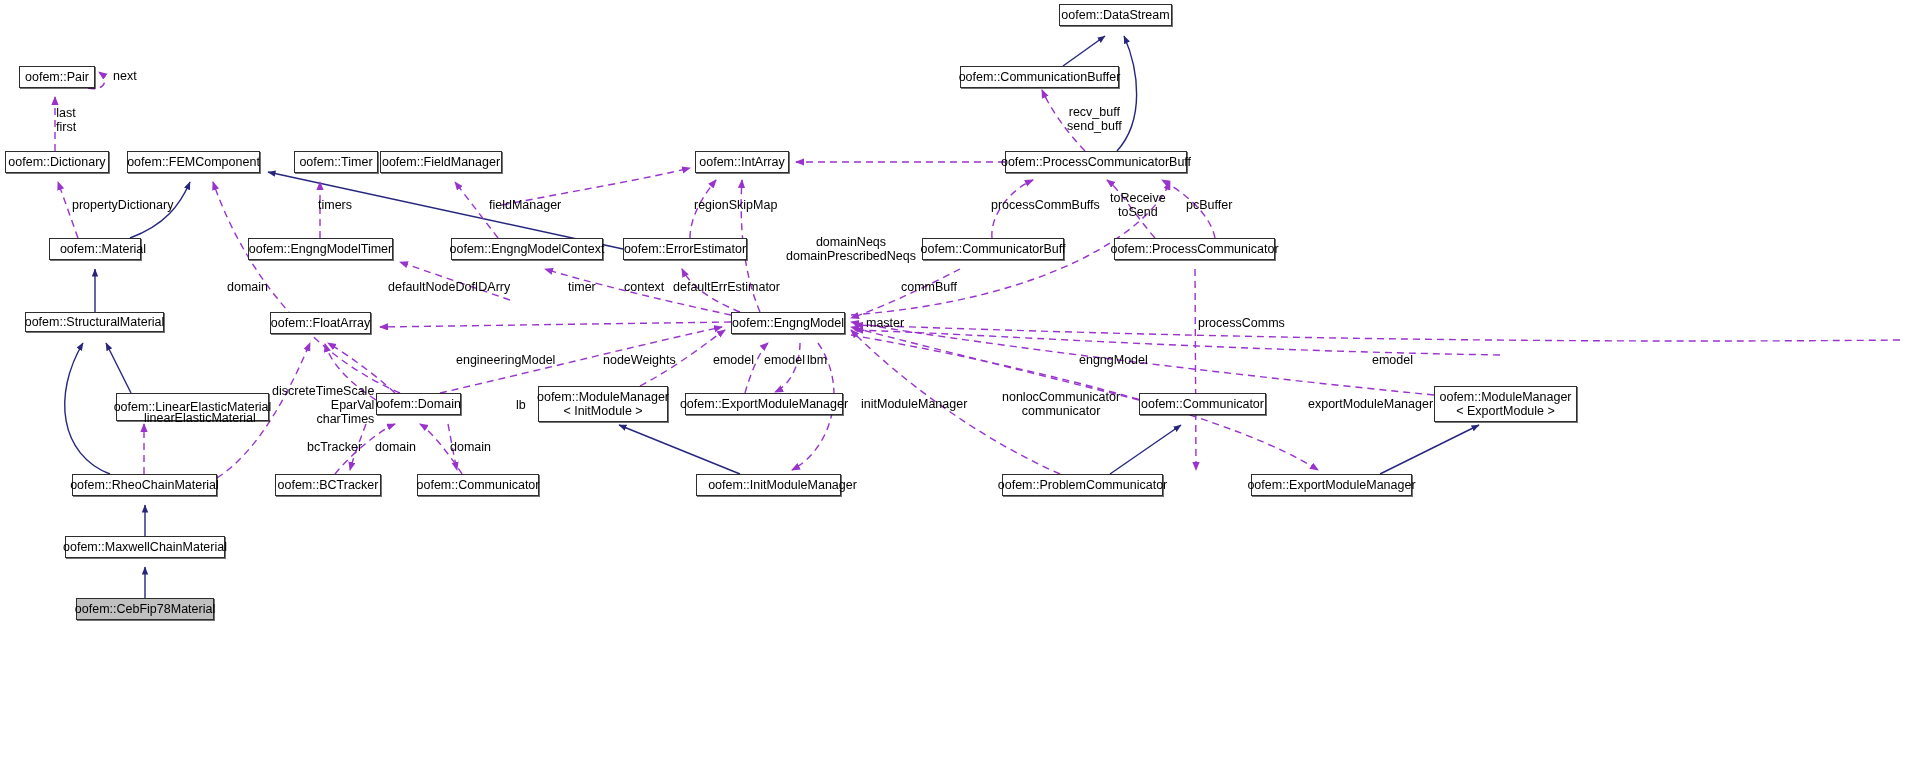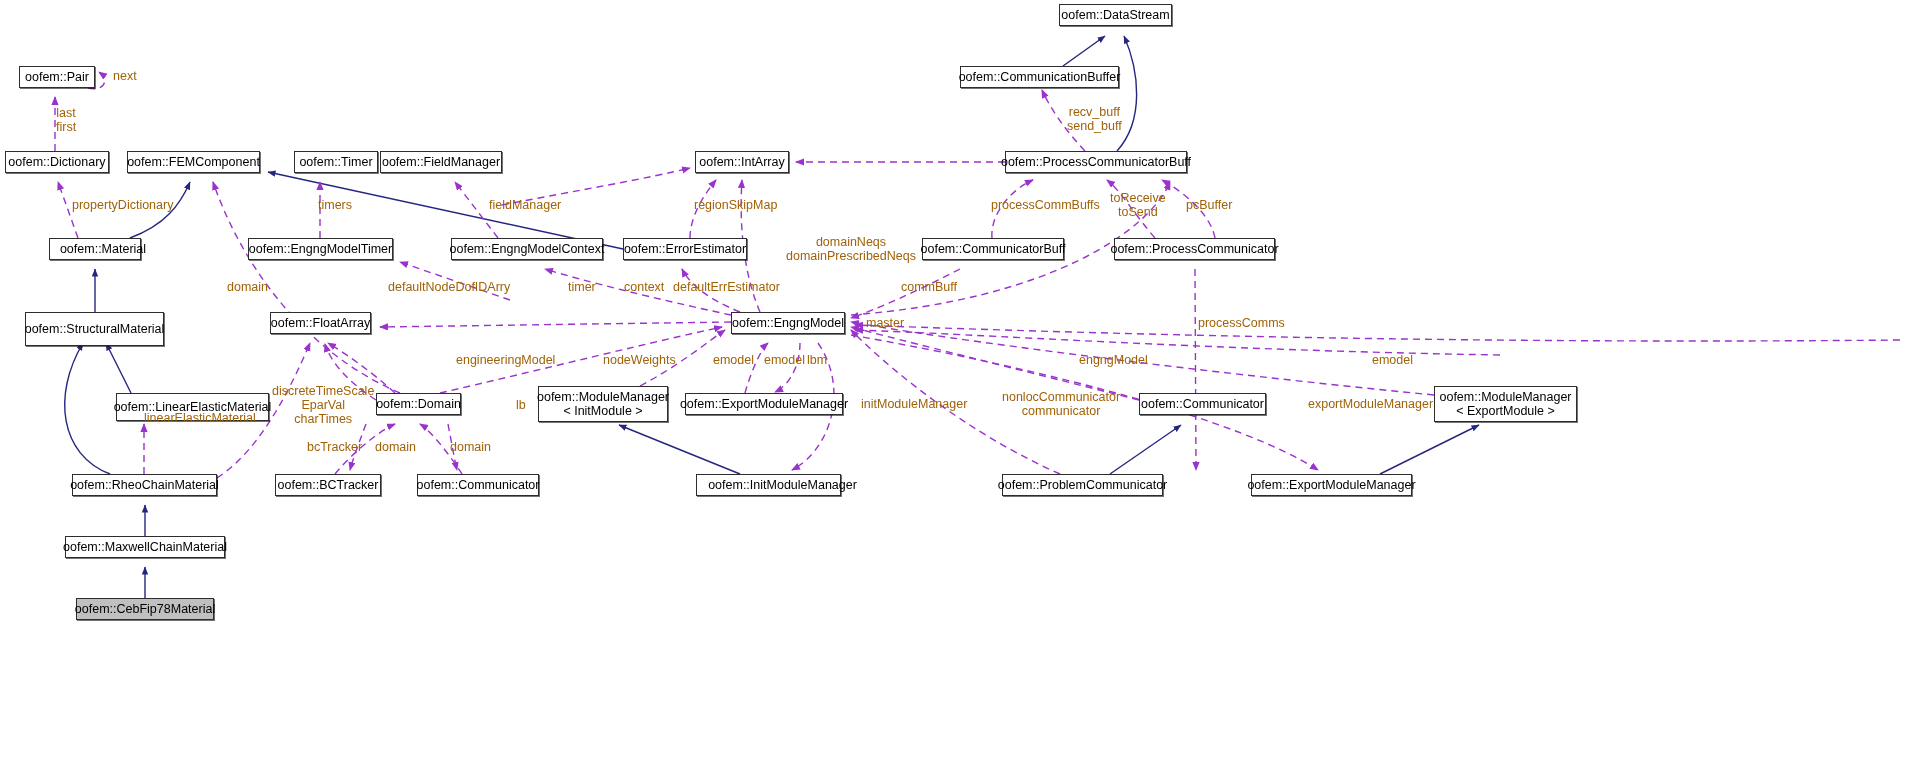--- a/index.html
+++ b/index.html
@@ -39,21 +39,21 @@
     z-index: 5;
     box-shadow: 1px 1px 0 0 rgba(0,0,0,0.55);
   }
   .node.highlight {
     background: #c0c0c0;
   }
   .edge-label {
     position: absolute;
     font-size: 12.5px;
     line-height: 14px;
-    color: #a16207;
+    color: #000000;
     white-space: pre;
     text-align: center;
     z-index: 6;
     background: transparent;
   }
   .solid-line {
     stroke: #26267f;
     stroke-width: 1.4;
     fill: none;
   }
@@ -191,21 +191,21 @@
   <div class="node" style="left:294px;top:151px;width:84px;height:22px;text-align:center;">oofem::Timer</div>
   <div class="node" style="left:380px;top:151px;width:122px;height:22px;">oofem::FieldManager</div>
   <div class="node" style="left:695px;top:151px;width:94px;height:22px;">oofem::IntArray</div>
   <div class="node" style="left:1005px;top:151px;width:182px;height:22px;">oofem::ProcessCommunicatorBuff</div>
   <div class="node" style="left:49px;top:238px;width:92px;height:22px;padding-left:16px;">oofem::Material</div>
   <div class="node" style="left:248px;top:238px;width:145px;height:22px;">oofem::EngngModelTimer</div>
   <div class="node" style="left:451px;top:238px;width:152px;height:22px;">oofem::EngngModelContext</div>
   <div class="node" style="left:623px;top:238px;width:124px;height:22px;">oofem::ErrorEstimator</div>
   <div class="node" style="left:922px;top:238px;width:142px;height:22px;">oofem::CommunicatorBuff</div>
   <div class="node" style="left:1114px;top:238px;width:161px;height:22px;">oofem::ProcessCommunicator</div>
-  <div class="node" style="left:25px;top:312px;width:139px;height:34px;">oofem::StructuralMaterial</div>
+  <div class="node" style="left:25px;top:312px;width:139px;height:20px;">oofem::StructuralMaterial</div>
   <div class="node" style="left:270px;top:312px;width:101px;height:22px;">oofem::FloatArray</div>
   <div class="node" style="left:731px;top:312px;width:114px;height:22px;">oofem::EngngModel</div>
   <div class="node" style="left:68px;top:393px;width:153px;height:28px;margin-left:48px;">oofem::LinearElasticMaterial</div>
   <div class="node" style="left:376px;top:393px;width:85px;height:22px;">oofem::Domain</div>
   <div class="node" style="left:538px;top:386px;width:130px;height:36px;">oofem::ModuleManager
 &lt; InitModule &gt;</div>
   <div class="node" style="left:685px;top:393px;width:158px;height:22px;">oofem::ExportModuleManager</div>
   <div class="node" style="left:1139px;top:393px;width:127px;height:22px;">oofem::Communicator</div>
   <div class="node" style="left:1434px;top:386px;width:143px;height:36px;">oofem::ModuleManager
 &lt; ExportModule &gt;</div>
@@ -241,21 +241,21 @@
   <div class="edge-label" style="left:901px;top:280px;">commBuff</div>
   <div class="edge-label" style="left:866px;top:316px;">master</div>
   <div class="edge-label" style="left:1198px;top:316px;">processComms</div>
   <div class="edge-label" style="left:1372px;top:353px;">emodel</div>
   <div class="edge-label" style="left:456px;top:353px;">engineeringModel</div>
   <div class="edge-label" style="left:603px;top:353px;">nodeWeights</div>
   <div class="edge-label" style="left:713px;top:353px;">emodel</div>
   <div class="edge-label" style="left:764px;top:353px;">emodel</div>
   <div class="edge-label" style="left:807px;top:353px;">lbm</div>
   <div class="edge-label" style="left:1079px;top:353px;">engngModel</div>
-  <div class="edge-label" style="left:272px;top:384px;">discreteTimeScale
+  <div class="edge-label" style="left:272px;top:384px;text-align:right;">discreteTimeScale
 EparVal
 charTimes</div>
   <div class="edge-label" style="left:516px;top:398px;">lb</div>
   <div class="edge-label" style="left:861px;top:397px;">initModuleManager</div>
   <div class="edge-label" style="left:1002px;top:390px;">nonlocCommunicator
 communicator</div>
   <div class="edge-label" style="left:1308px;top:397px;">exportModuleManager</div>
   <div class="edge-label" style="left:144px;top:411px;">linearElasticMaterial</div>
   <div class="edge-label" style="left:307px;top:440px;">bcTracker</div>
   <div class="edge-label" style="left:375px;top:440px;">domain</div>

